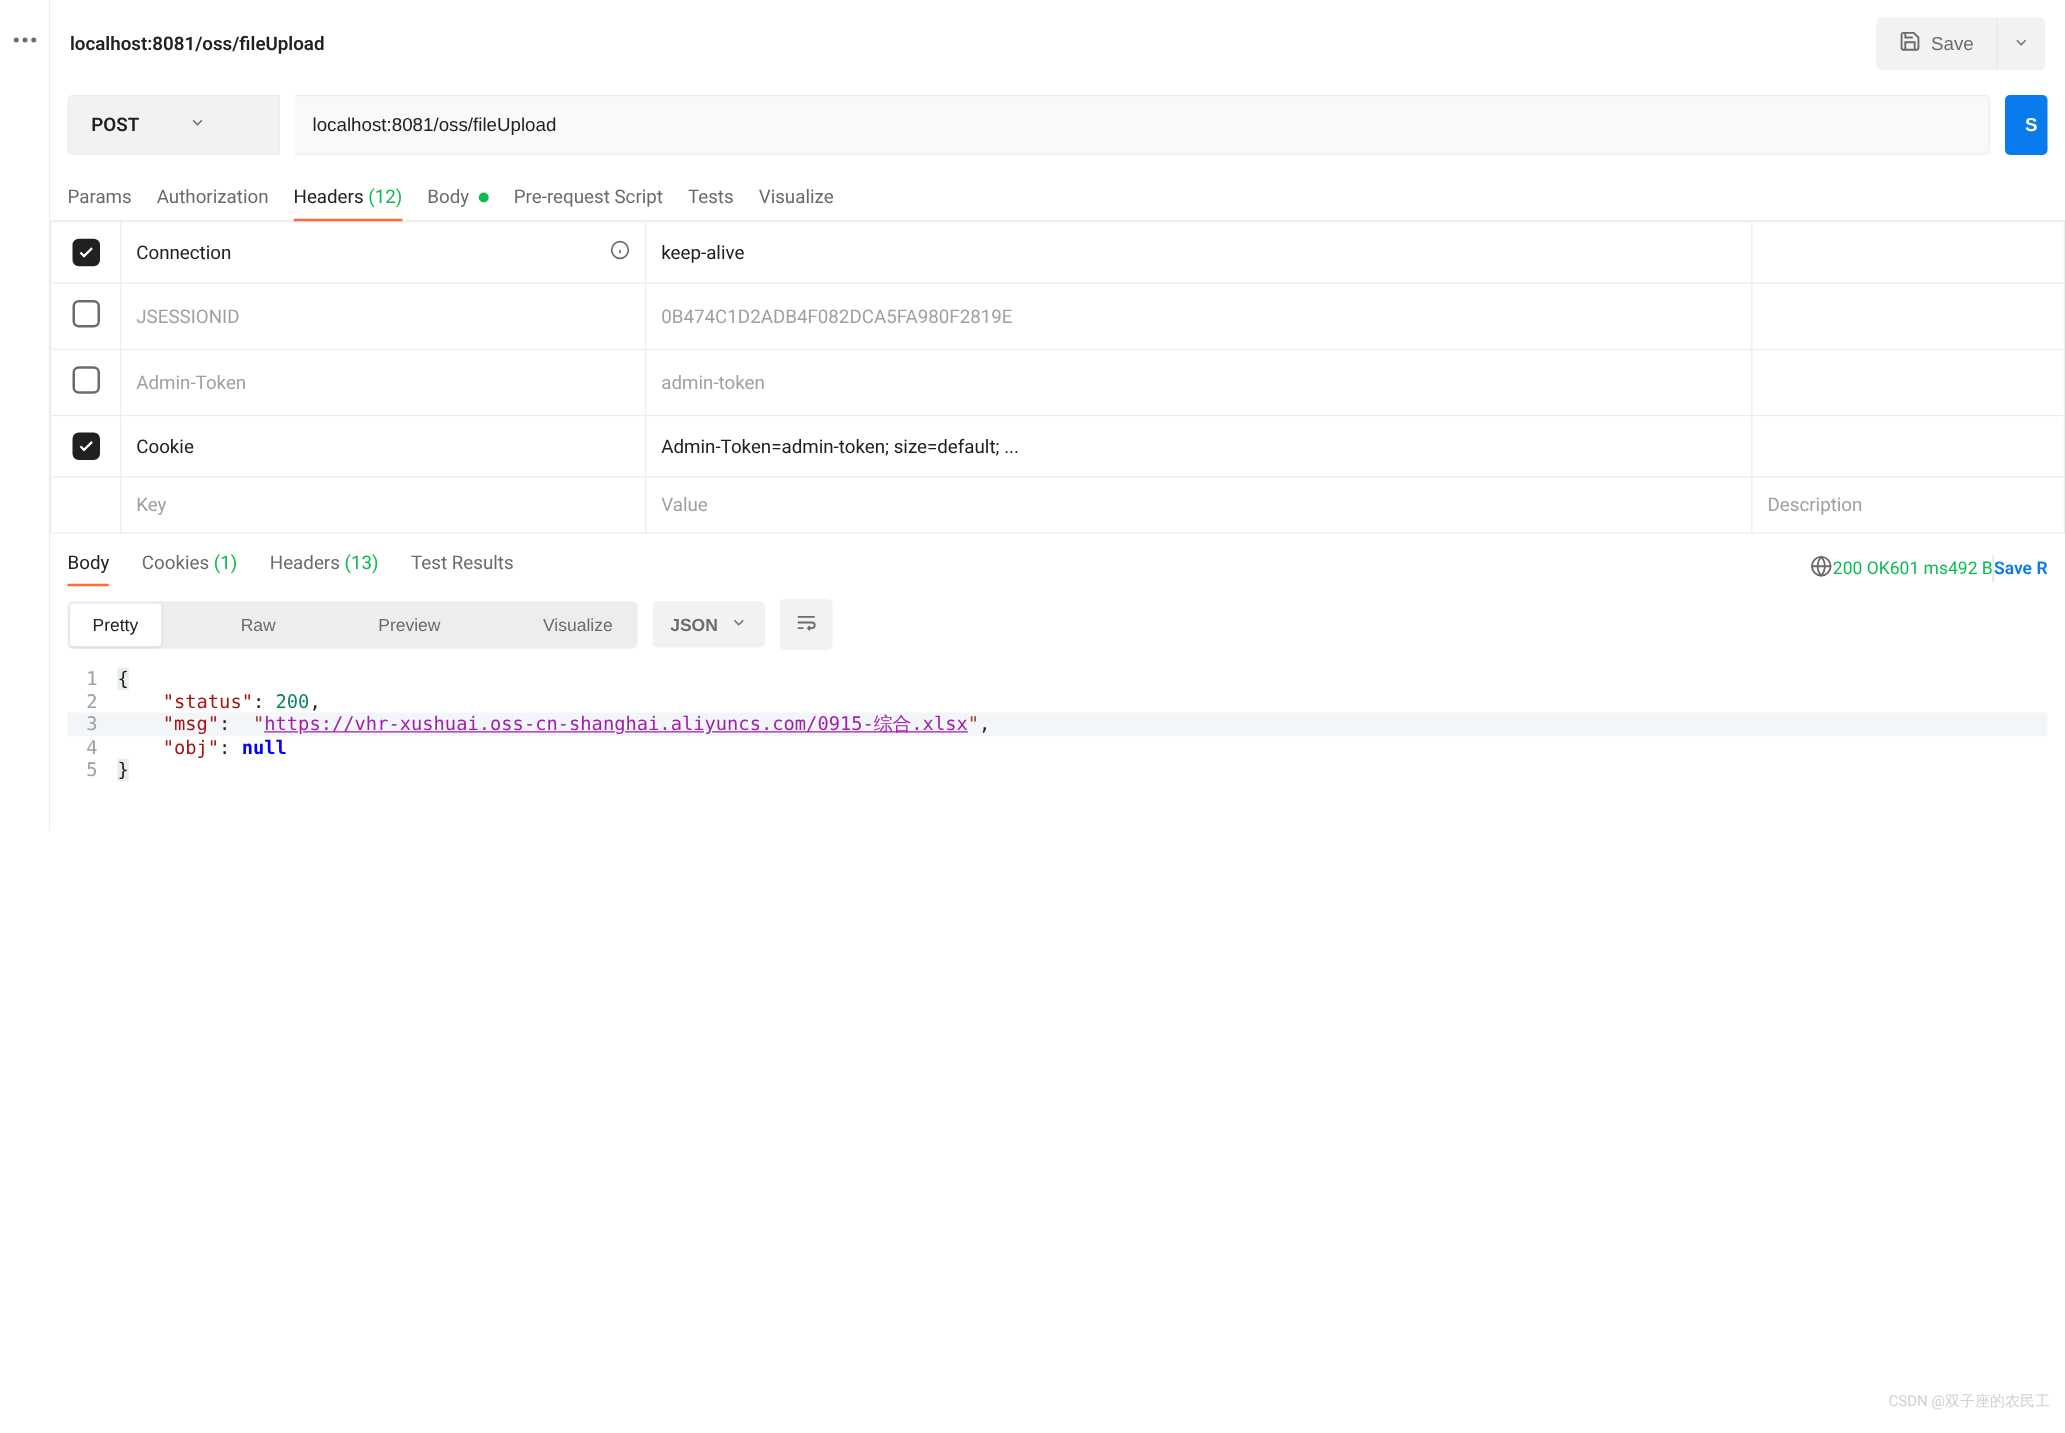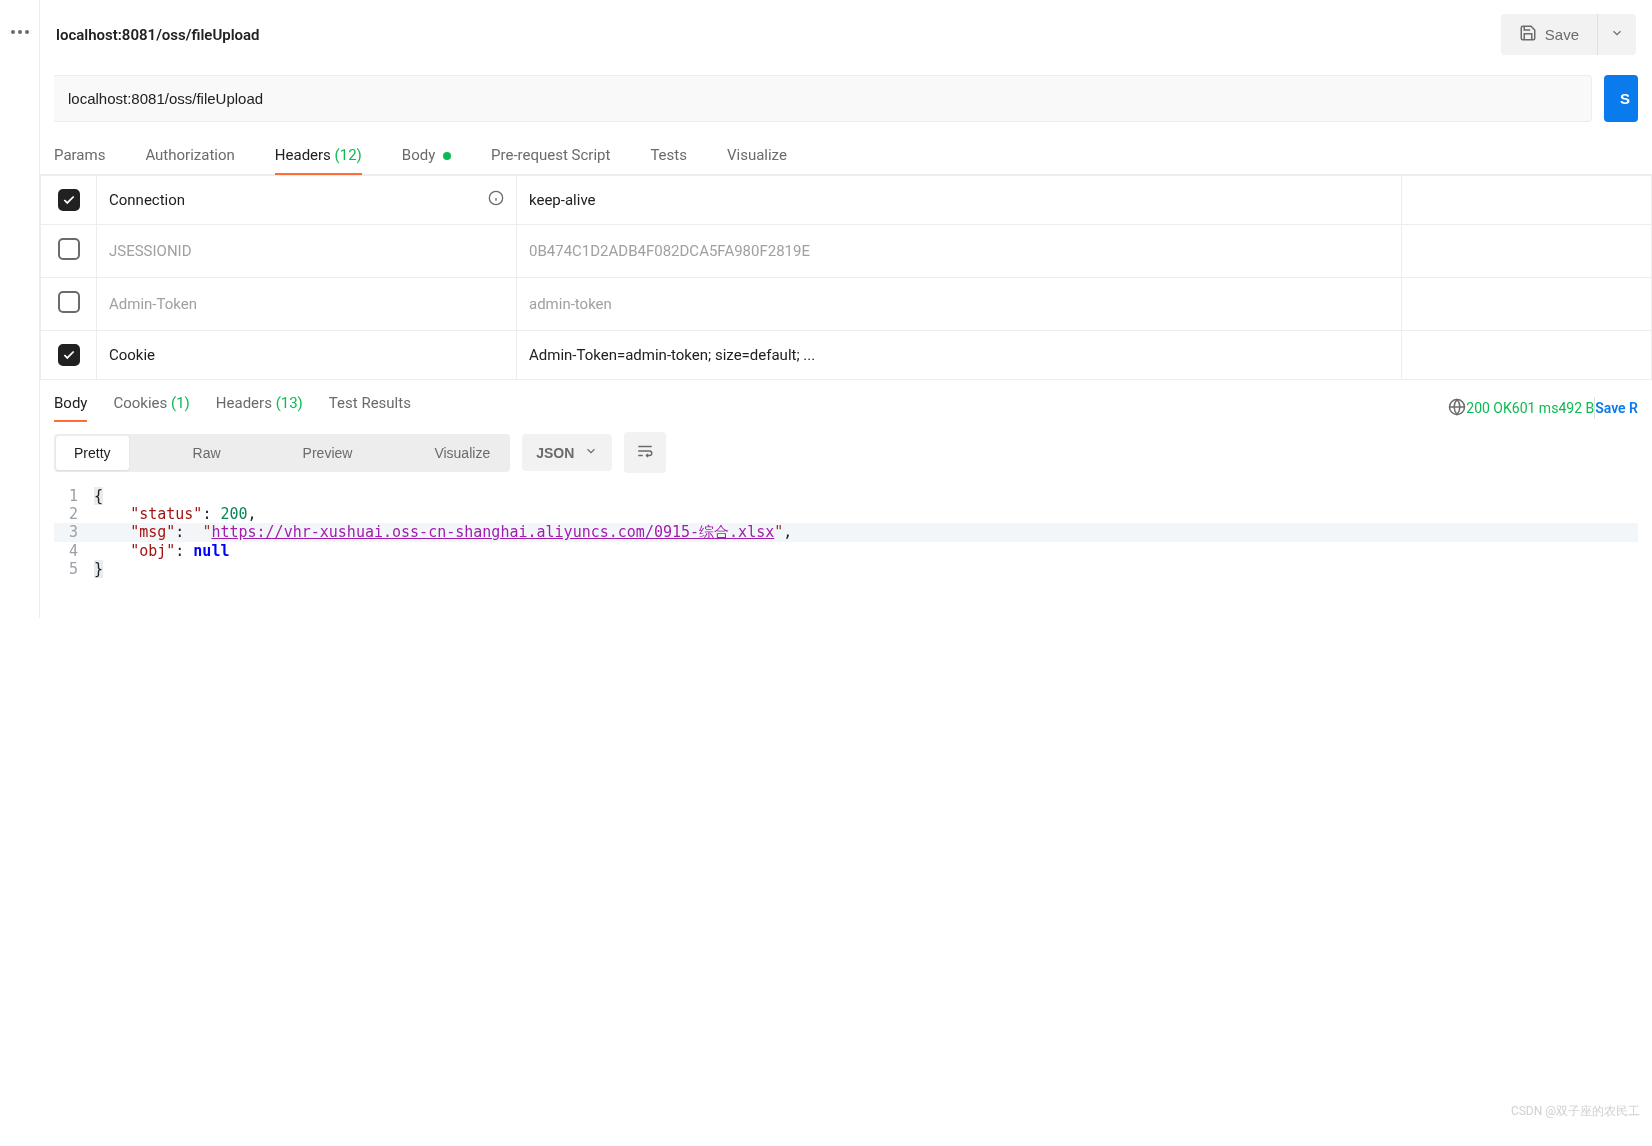--- a/index.html
+++ b/index.html
@@ -17,21 +17,21 @@
 .save-btn { display: flex; align-items: center; gap: 8px; background: #f2f2f2; border: none; padding: 10px 18px; border-radius: 4px 0 0 4px; font-size: 15px; font-weight: 500; color: #6b6b6b; cursor: pointer; }
 .save-caret { background: #f2f2f2; border: none; border-left: 1px solid #e0e0e0; padding: 10px 12px; border-radius: 0 4px 4px 0; cursor: pointer; display:flex; align-items:center; }
 
 .req-row { display: flex; gap: 12px; padding: 6px 14px 6px 14px; }
 .method-box { display: flex; align-items: center; background: #f2f2f2; border: 1px solid #ededed; border-radius: 4px 0 0 4px; padding: 14px 18px; gap: 40px; cursor: pointer; min-width: 170px; }
 .method-box span.m { font-weight: 600; font-size: 15px; color: #212121; }
 .url-box { flex: 1; background: #f9f9f9; border: 1px solid #ededed; border-left: none; border-radius: 0 4px 4px 0; display: flex; align-items: center; }
 .url-box input { flex: 1; border: none; background: transparent; font-size: 15px; padding: 14px 14px; color: #212121; outline: none; }
 .send-btn { background: #097bed; color: #fff; border: none; border-radius: 4px; padding: 14px 8px 14px 16px; font-size: 15px; font-weight: 600; cursor: pointer; }
 
-.tabs { display: flex; gap: 40px; padding: 18px 28px 0 14px; border-bottom: 1px solid #ededed; }
+.tabs { display: flex; gap: 20px; padding: 18px 28px 0 14px; border-bottom: 1px solid #ededed; }
 .tabs .tab { padding-bottom: 10px; font-size: 15px; color: #6b6b6b; cursor: pointer; position: relative; }
 .tabs .tab.active { color: #212121; }
 .tabs .tab.active::after { content: ""; position: absolute; left: 0; right: 0; bottom: -1px; height: 2px; background: #ff6c37; }
 .count { color: #0cbb52; }
 .dot-g { display:inline-block; width:8px; height:8px; border-radius:50%; background:#0cbb52; margin-left:4px; vertical-align:middle; }
 
 .hdr-table { border-collapse: collapse; width: 100%; }
 .hdr-table td { border: 1px solid #ededed; padding: 13px 12px; font-size: 15px; vertical-align: middle; }
 .hdr-table td.cb { width: 56px; text-align: center; }
 .hdr-table td.key { width: 420px; color: #212121; position: relative; }
@@ -67,21 +67,21 @@
 .gut { width: 40px; text-align: right; color: #9aa0a6; padding-right: 16px; user-select: none; }
 .src { white-space: pre; }
 .brace-hl { background: #e8ecef; }
 .k { color: #a31515; }
 .n { color: #098658; }
 .url-val { color: #a21caf; text-decoration: underline; }
 .str-q { color: #9a3a24; }
 .nul { color: #0000ff; font-weight:600; }
 .hl-line { background: #f3f6f9; }
 
-.watermark { position: fixed; right: 12px; bottom: 26px; font-size: 12px; color: #d0d0d0; }
+.watermark { position: fixed; right: 12px; bottom: 16px; font-size: 12px; color: #d0d0d0; }
 
 svg.ic { width: 14px; height: 14px; }
 svg.ic16 { width: 16px; height: 16px; }
 svg.ic18 { width: 18px; height: 18px; }
 </style>
 </head>
 <body>
 
 <div class="outer">
   <div class="left-rail">
@@ -112,20 +112,28 @@
           <span>
             <svg class="ic" viewBox="0 0 24 24" fill="none" stroke="#6b6b6b" stroke-width="2">
                 <polyline points="6 9 12 15 18 9"></polyline>
               </svg>
           </span>
         </button>
       </div>
     </div>
 
     <div class="req-row">
+      <div class="method-box">
+        <span class="m">POST</span>
+        <span>
+          <svg class="ic" viewBox="0 0 24 24" fill="none" stroke="#6b6b6b" stroke-width="2">
+              <polyline points="6 9 12 15 18 9"></polyline>
+            </svg>
+        </span>
+      </div>
       <div class="url-box">
         <input type="text" value="localhost:8081/oss/fileUpload" style="">
       </div>
       <button class="send-btn">
         <span>S</span>
       </button>
     </div>
 
     <div class="tabs">
       <div class="tab">Params</div>
@@ -181,20 +189,26 @@
       <tr>
         <td class="cb"><span class="checkbox checked">
                 <svg class="ic" viewBox="0 0 24 24" fill="none" stroke="#fff" stroke-width="3">
                   <polyline points="20 6 9 17 4 12"></polyline>
                 </svg>
               </span></td>
         <td class="key">Cookie</td>
         <td class="val">Admin-Token=admin-token; size=default; ...</td>
         <td class="desc"></td>
       </tr>
+      <tr class="ph">
+        <td class="cb"></td>
+        <td class="key">Key</td>
+        <td class="val">Value</td>
+        <td class="desc">Description</td>
+      </tr>
     </tbody>
       </table>
 
     <div class="resp-tabs">
       <div class="rtab active">Body</div>
       <div class="rtab">
         <span>Cookies</span>
         <span class="count">(1)</span>
       </div>
       <div class="rtab">

